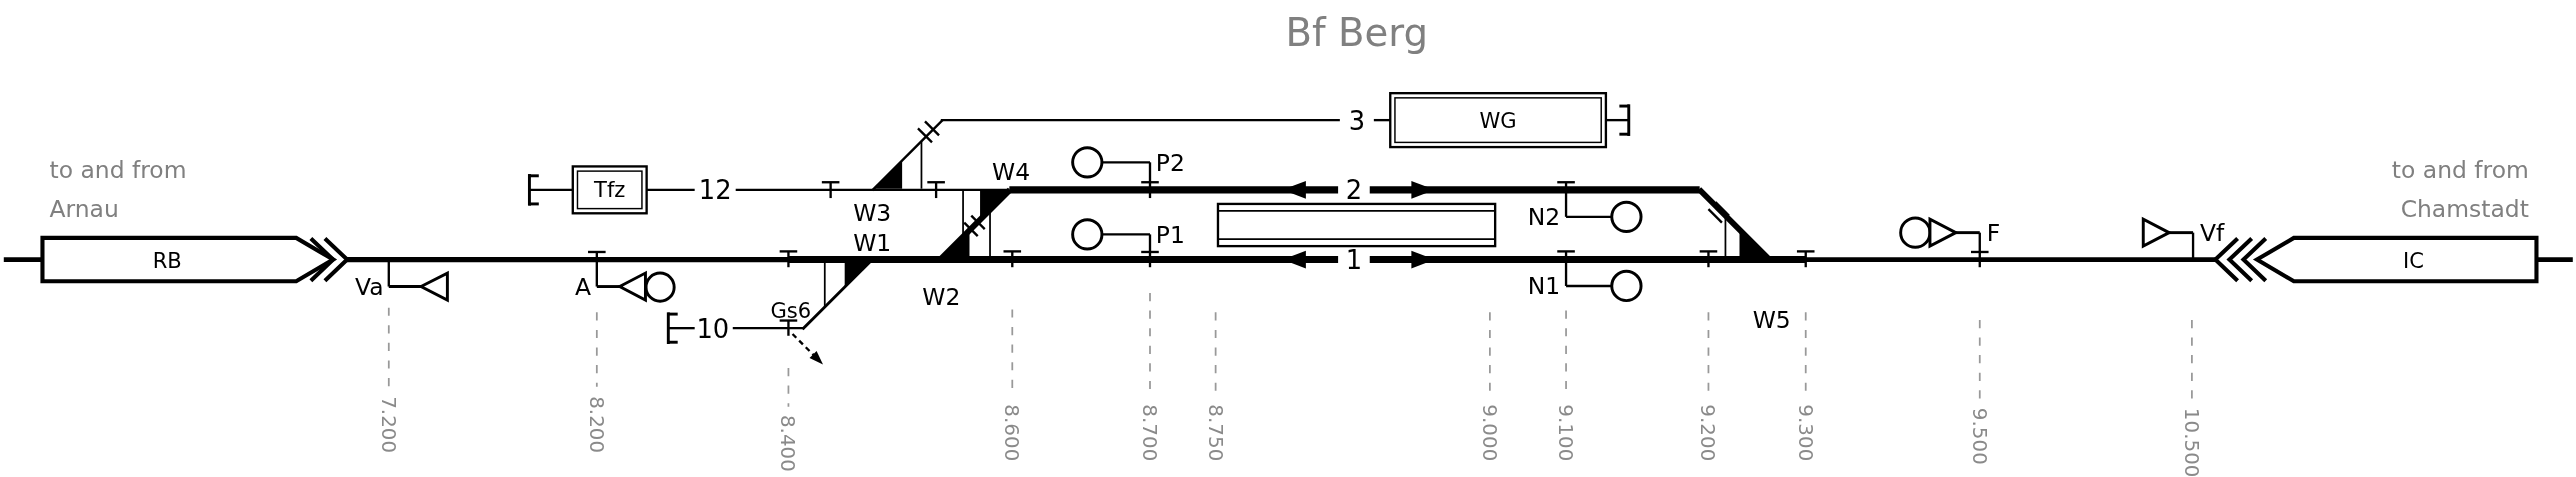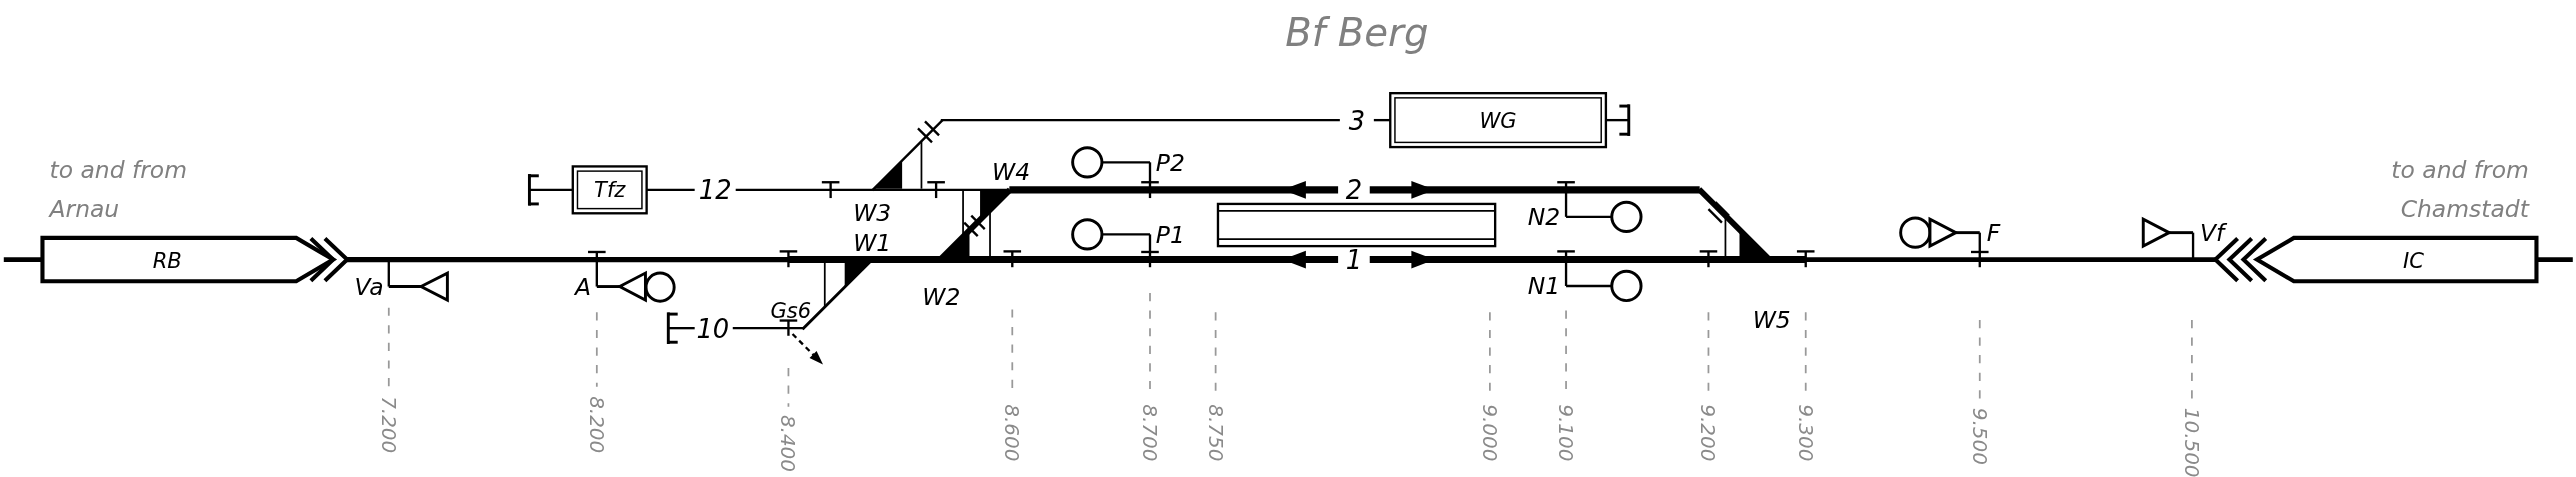--- a/index.html
+++ b/index.html
@@ -1,17 +1,17 @@
 <!DOCTYPE html>
 <html style="font-size:9.4px"><head>
 <meta charset="utf-8">
 <style>
   html,body{margin:0;padding:0;background:#ffffff;}
   body{font-family:"DejaVu Sans","Liberation Sans",sans-serif;}
-  .stage{position:relative;width:2576px;height:477px;background:#fff;overflow:hidden;font-style:italic;}
+  .stage{position:relative;width:2576px;height:477px;background:#fff;overflow:hidden;}
   svg{display:block;}
   text{font-family:"DejaVu Sans","Liberation Sans",sans-serif;}
   .t-black{fill:#000000;}
   .t-gray{fill:#808080;}
   .lbl{font-size:40px;}
   .lbl-sm{font-size:36px;}
   .tracknum{font-size:44px;}
   .title{font-size:66px;}
   .dir{font-size:40px;}
   .km{font-size:34px;fill:#8a8a8a;}

